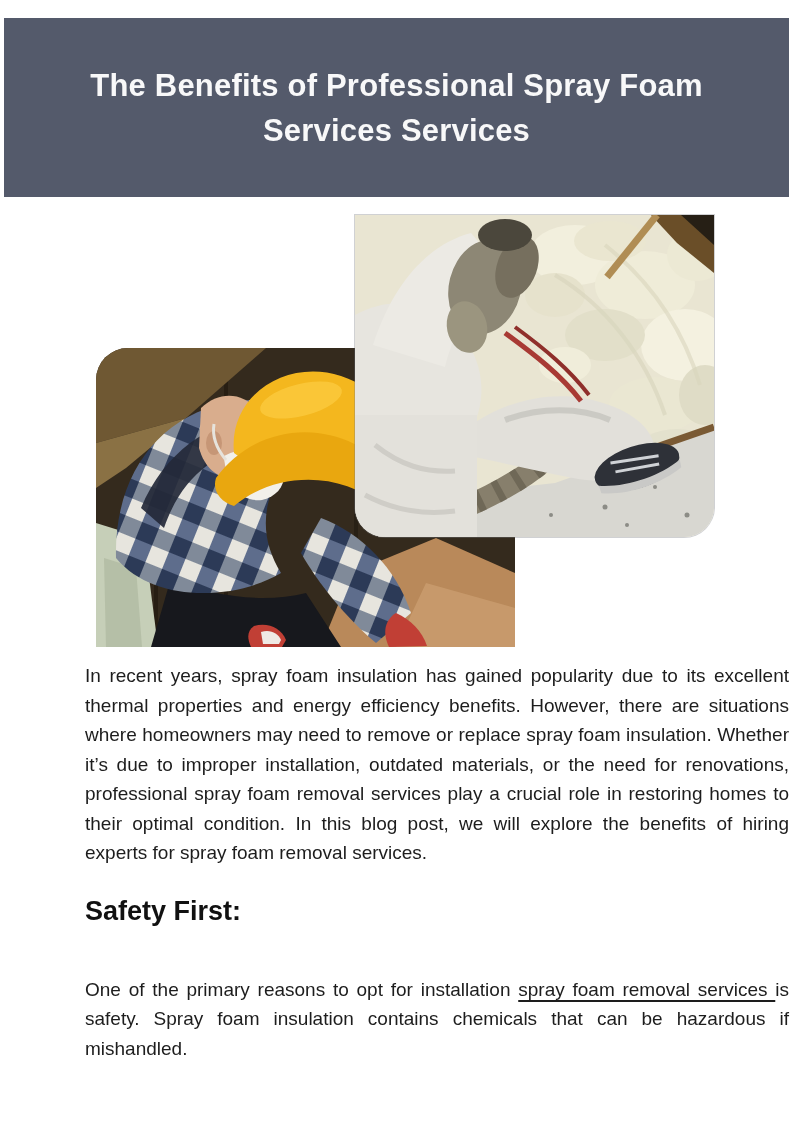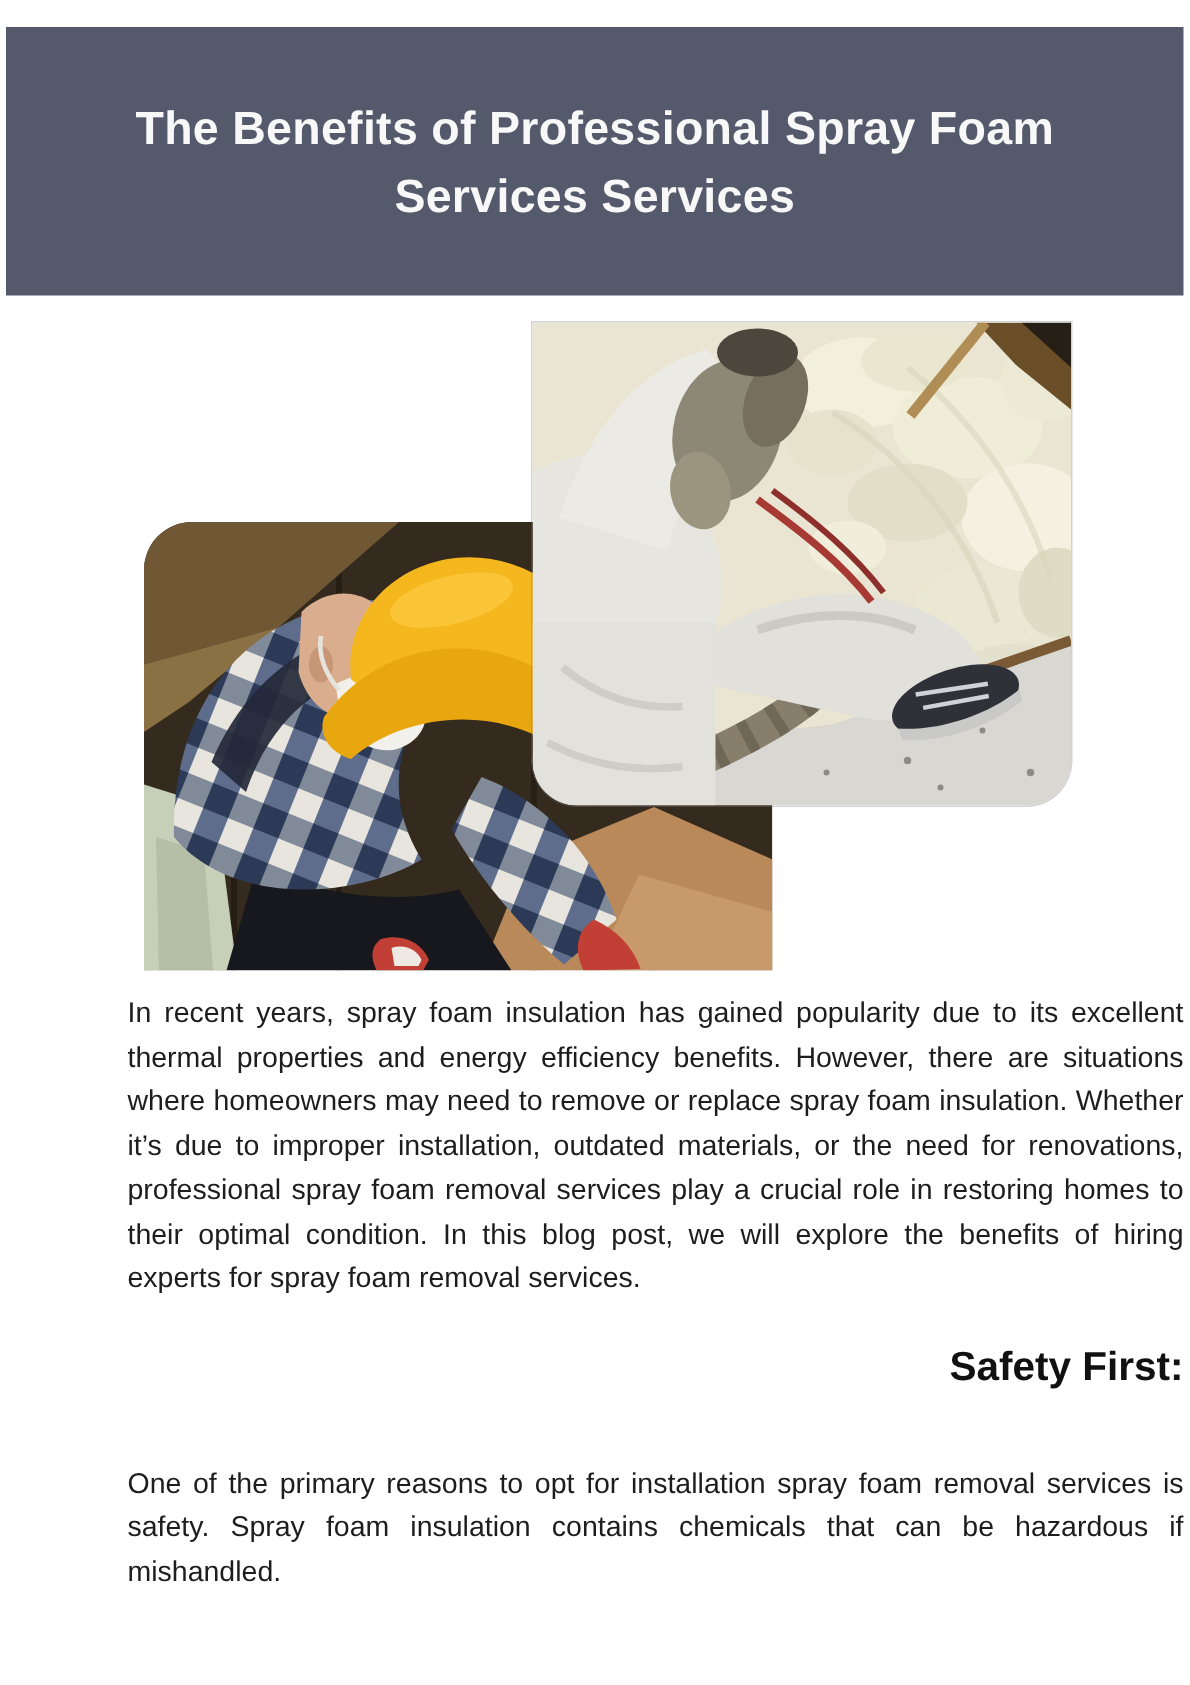--- a/index.html
+++ b/index.html
@@ -28,26 +28,26 @@
   .photo-foam {
     left: 355px; top: 215px; width: 359px; height: 322px;
     border-radius: 0 0 30px 30px; z-index: 2;
     box-shadow: 0 0 0 1px rgba(120,122,128,0.35);
   }
 
   
   .content { position: absolute; left: 45px; top: 661px; width: 704px; color: #1d1d1d; margin-left: 40px; }
   .content p { margin: 0; font-size: 19px; line-height: 29.5px; text-align: justify; }
   .section-heading {
-    margin: 27px 0 0; text-align: right; font-size: 27px; line-height: 33px;
+    margin: 27px 0 0; text-align: left; font-size: 27px; line-height: 33px;
     font-weight: 700; color: #111111;
   }
   .safety { margin-top: 47px !important; }
   .inline-link {
-    color: inherit; 
+    color: inherit; text-decoration: underline;
     text-decoration-thickness: 2px; text-underline-offset: 4px; cursor: pointer;
   }
 </style>
 </head>
 <body>
 
 <div class="page">
 
   <header class="banner" style="background-color: rgb(84, 90, 107); color: rgb(248, 248, 249);">
     <h1>

